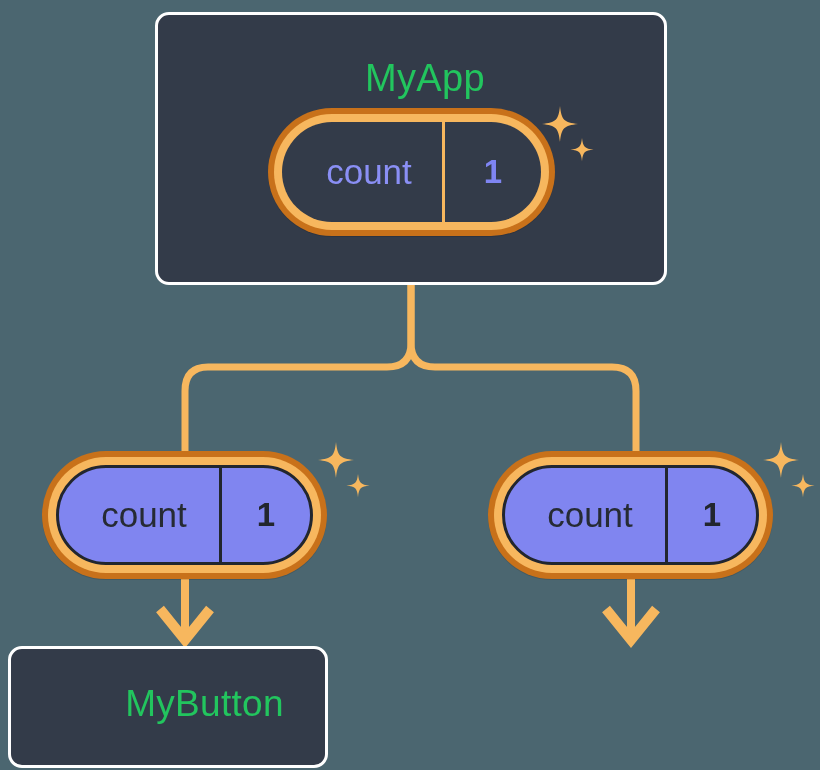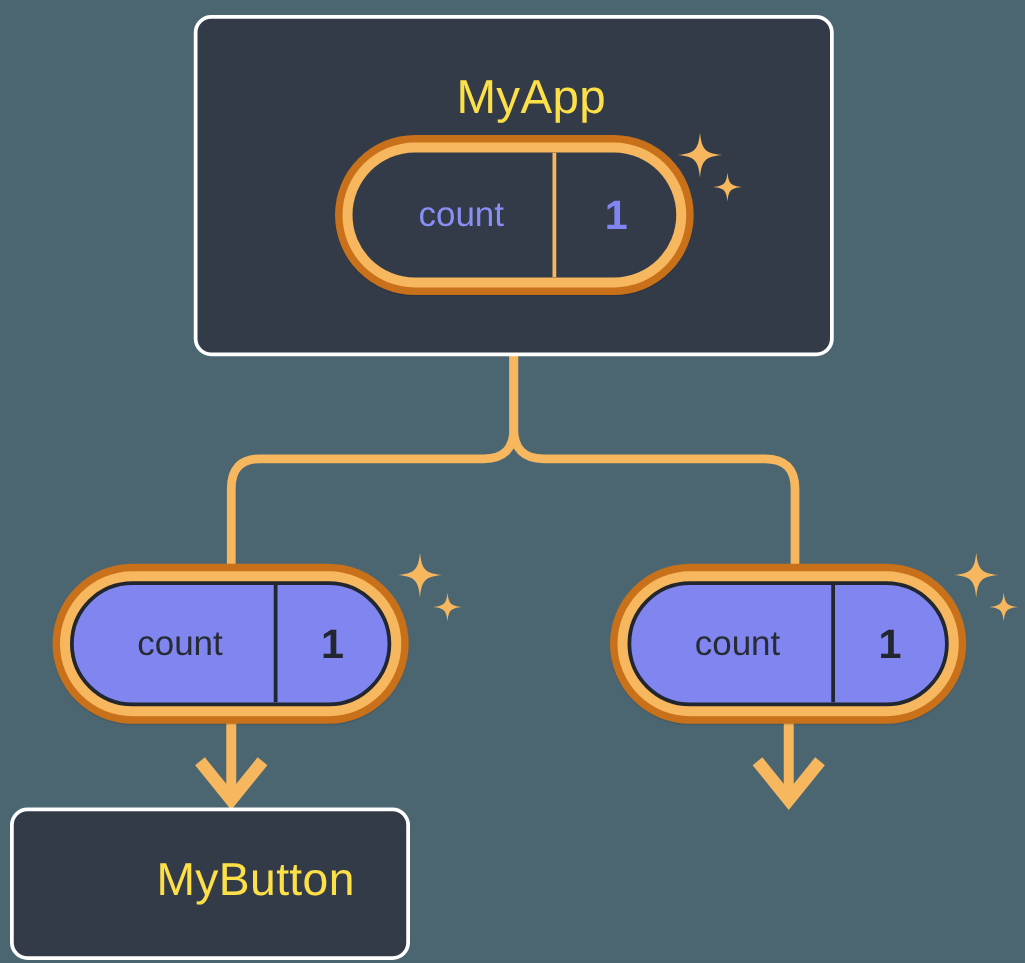--- a/index.html
+++ b/index.html
@@ -34,21 +34,21 @@
     background: #333b49;
     border: 3px solid #ffffff;
     border-radius: 14px;
     box-sizing: border-box;
   }
   .component-title {
     position: absolute;
     left: 0;
     right: 0;
     text-align: center;
-    color: #fde047;
+    color: #22c55e;
     font-size: 38px;
     font-weight: 400;
     letter-spacing: 0.3px;
     white-space: nowrap;
     margin-left: 28px;
   }
   #app-box {
     left: 155px;
     top: 12px;
     width: 512px;
@@ -95,21 +95,21 @@
     overflow: hidden;
   }
   .pill-cell {
     display: flex;
     align-items: center;
     justify-content: center;
     white-space: nowrap;
   }
   .pill-key {
     flex: 1 1 auto;
-    font-size: 28px;
+    font-size: 35px;
     font-weight: 400;
   }
   .pill-val {
     flex: 0 0 auto;
     font-size: 33px;
     font-weight: 700;
   }
 
   
   #pill-app {

